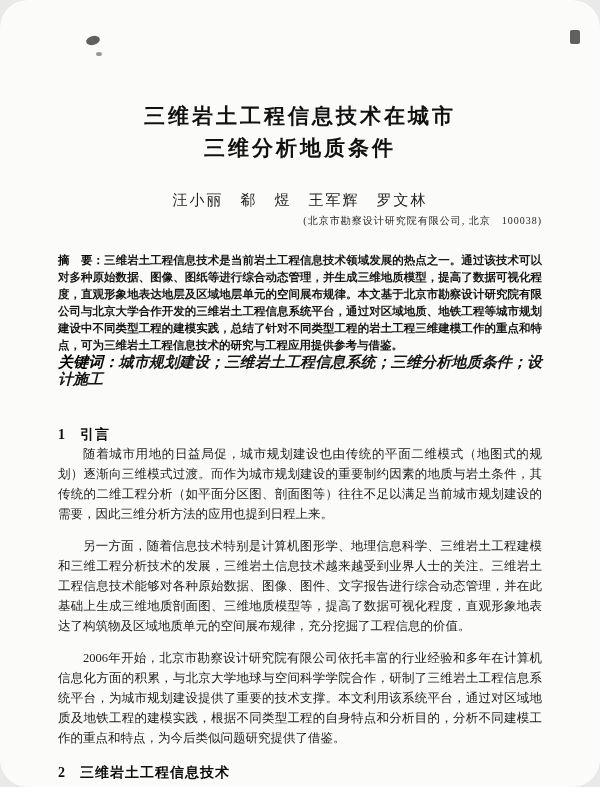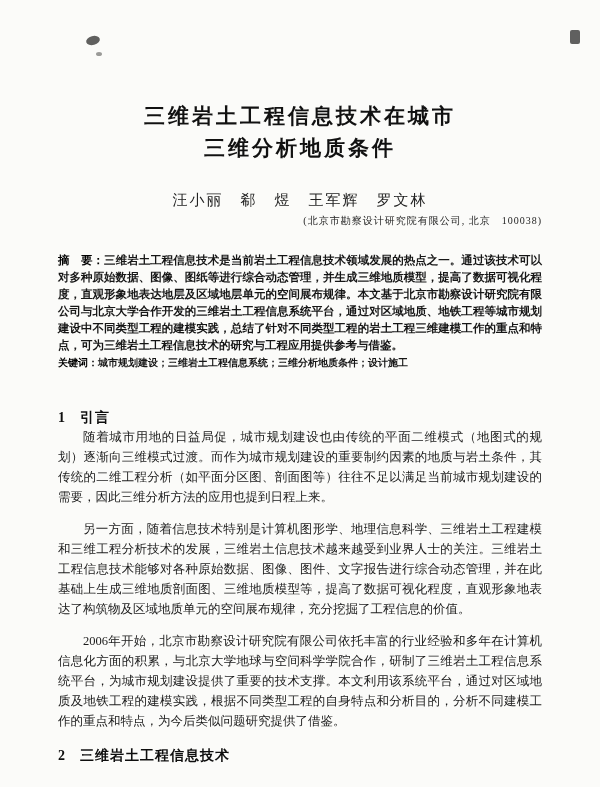--- a/index.html
+++ b/index.html
@@ -1,15 +1,15 @@
 <!DOCTYPE html>
 <html><head>
 <meta charset="utf-8">
 <style>
-  * { margin: 0; padding: 0; box-sizing: border-box; }
+  * { margin: 0; padding: 0; box-sizing: border-box; border-radius: 27px; }
   html, body { width: 600px; height: 787px; overflow: hidden; }
   body {
     background: #e9e9e7;
     font-family: "Liberation Serif", "DejaVu Serif", serif;
     color: #1c1c1c;
   }
   .page {
     position: relative;
     width: 600px;
     height: 787px;
@@ -52,25 +52,26 @@
     text-align: justify;
     font-weight: 600;
     color: #161616;
   }
   .abstract .label, .keywords .label {
     font-weight: bold;
     color: #000;
   }
   .keywords {
     margin-top: 0px;
-    font-size: 10px;
+    font-size: 15px;
     line-height: 17px;
     font-weight: 600;
     text-align: justify;
     color: #161616;
+    font-style: italic;
   }
   .section-heading {
     font-size: 14px;
     font-weight: bold;
     color: #0e0e0e;
     letter-spacing: 1px;
   }
   .section-heading .num { margin-right: 14px; }
   .sec1 { margin-top: 38px; }
   .sec2 { margin-top: 16px; }

